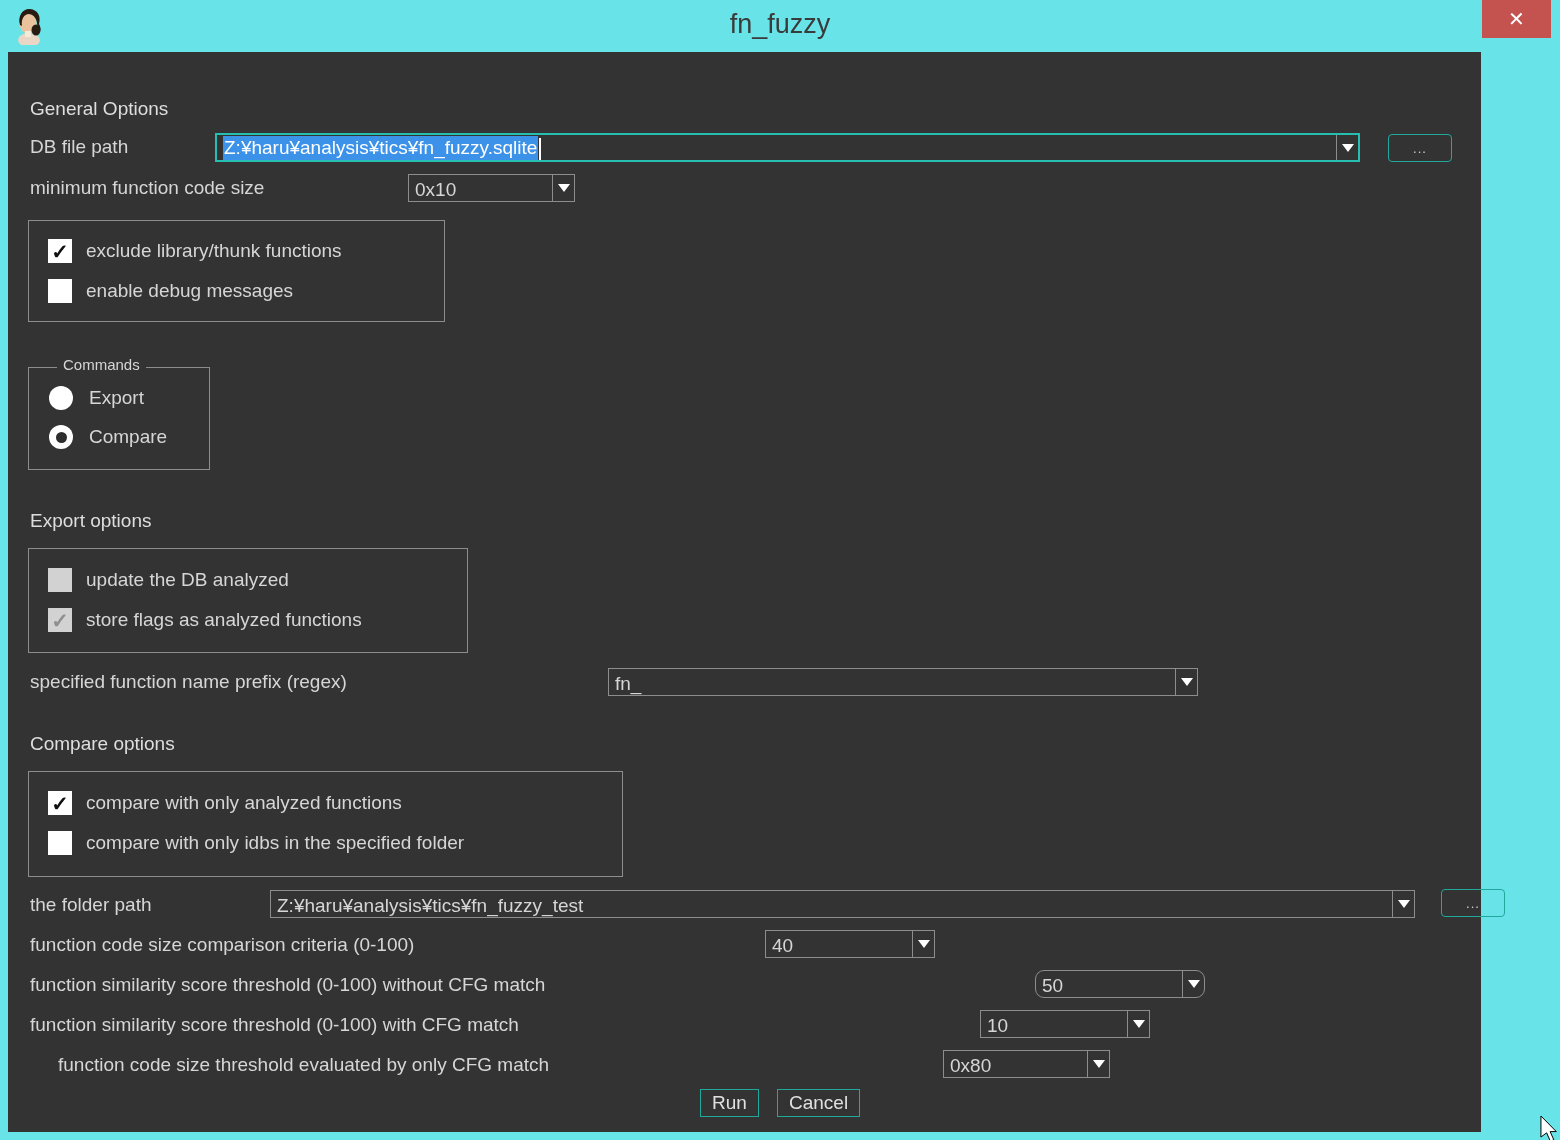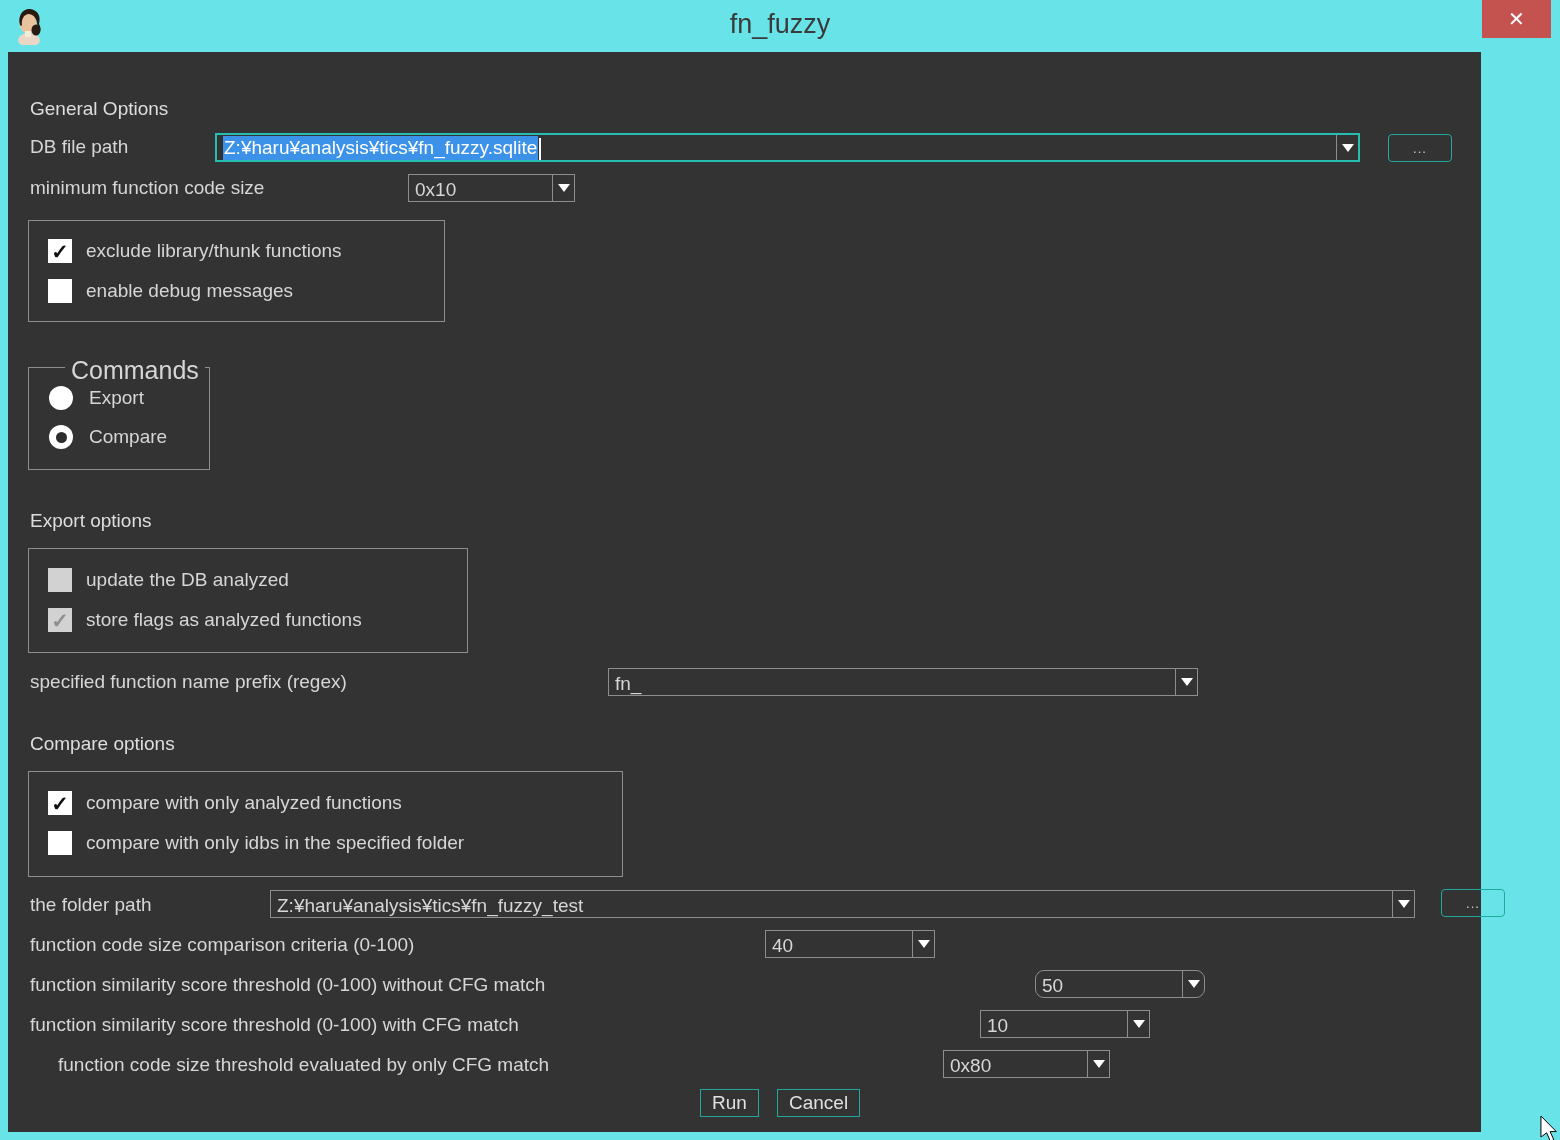--- a/index.html
+++ b/index.html
@@ -24,21 +24,21 @@
   #close-btn{position:absolute;left:1482px;top:0;width:69px;height:38px;background:var(--closebg);
          color:#fff;font-size:20px;display:flex;align-items:center;justify-content:center;cursor:pointer;}
   
   #content{position:absolute;left:8px;top:52px;width:1473px;height:1080px;background:var(--dialogbg);
          color:var(--text);font-size:19px;}
   .abs{position:absolute;}
   .heading{font-size:19px;color:#dedede;}
   .lbl{font-size:19px;color:var(--text);white-space:nowrap;}
   
   .groupbox{position:absolute;border:1px solid var(--border);}
-  .legend{position:absolute;top:-12px;left:36px;background:var(--dialogbg);padding:0 6px;font-size:25px;color:var(--text);}
+  .legend{position:absolute;top:-12px;left:28px;background:var(--dialogbg);padding:0 6px;font-size:15px;color:var(--text);}
   
   .cbrow{position:absolute;display:flex;align-items:center;gap:14px;}
   .cb{width:24px;height:24px;background:#fff;display:flex;align-items:center;justify-content:center;
       font-size:21px;font-weight:bold;color:#101010;line-height:1;}
   .cb.disabled{background:#d2d2d2;color:#8f8f8f;}
   .cb .mark{display:none;}
   .cb.checked .mark{display:block;}
   
   .radiorow{position:absolute;display:flex;align-items:center;gap:16px;}
   .radio{width:24px;height:24px;border-radius:50%;background:#fff;display:flex;align-items:center;justify-content:center;}

